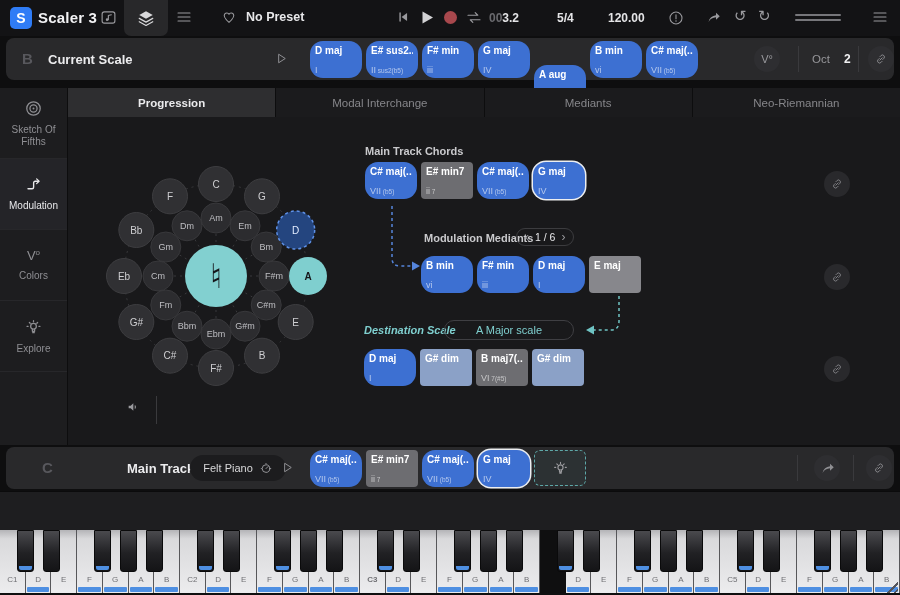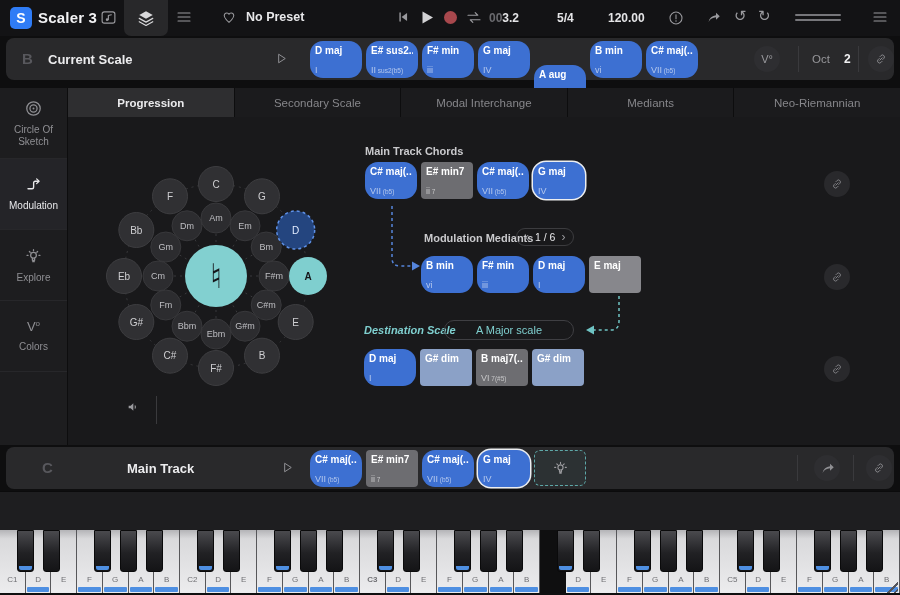--- a/index.html
+++ b/index.html
@@ -221,50 +221,49 @@
 
 <div id="sidebar" class="abs">
     <div class="side-item">
       <span>
         <svg width="19" height="19" viewBox="0 0 24 24">
           <circle cx="12" cy="12" r="8.5" fill="none" stroke="currentColor" stroke-width="1.6" stroke-linecap="round" stroke-linejoin="round"></circle>
           <circle cx="12" cy="12" r="4.5" fill="none" stroke="currentColor" stroke-width="1.6" stroke-linecap="round" stroke-linejoin="round"></circle>
           <circle cx="12" cy="12" r="1.2" fill="currentColor"></circle>
         </svg>
       </span>
-      <div class="lbl">Circle Of Sketch</div>
+      <div class="lbl">Sketch Of Fifths</div>
     </div>
     <div class="side-item active">
       <span>
         <svg width="20" height="18" viewBox="0 0 24 24">
           <path d="M4 17h5.5a2 2 0 0 0 2-2V9a2 2 0 0 1 2-2H18" fill="none" stroke="currentColor" stroke-width="1.8" stroke-linecap="round"></path>
           <path d="M15.5 3.8 18.8 7l-3.3 3.2" fill="none" stroke="currentColor" stroke-width="1.6" stroke-linecap="round" stroke-linejoin="round"></path>
         </svg>
       </span>
       <div class="lbl">Modulation</div>
+    </div>
+    <div class="side-item">
+      <span class="vdeg">V<sup>o</sup></span>
+      <div class="lbl">Colors</div>
     </div>
     <div class="side-item">
       <span>
         <svg width="19" height="19" viewBox="0 0 24 24">
           <circle cx="12" cy="10.5" r="3.6" fill="none" stroke="currentColor" stroke-width="1.6" stroke-linecap="round" stroke-linejoin="round"></circle>
           <path d="M10.6 14.5v2.3h2.8v-2.3M11 18.6h2" fill="none" stroke="currentColor" stroke-width="1.6" stroke-linecap="round" stroke-linejoin="round"></path>
           <path d="M12 3.4v1.4M5.2 10.5H3.8M20.2 10.5h-1.4M6.8 5.6l1 1M17.2 5.6l-1 1" fill="none" stroke="currentColor" stroke-width="1.6" stroke-linecap="round" stroke-linejoin="round"></path>
         </svg>
       </span>
       <div class="lbl">Explore</div>
     </div>
-    <div class="side-item">
-      <span class="vdeg">V<sup>o</sup></span>
-      <div class="lbl">Colors</div>
-    </div>
   </div>
 
 <div id="tabs" class="abs">
     <div class="tab active">Progression</div>
-    <div class="tab">Secondary Scale</div>
     <div class="tab">Modal Interchange</div>
     <div class="tab">Mediants</div>
     <div class="tab">Neo-Riemannian</div>
   </div>
 
 <div id="content" class="abs">
   <div id="circle-wrap" class="abs" style="left:27px;top:32px;width:250px;height:260px;"><svg width="250" height="260" viewBox="0 0 250 260" font-family="Liberation Sans,sans-serif">
         <circle cx="121" cy="127" r="58" fill="none" stroke="#39393c" stroke-dasharray="2 4"></circle>
         <circle cx="121" cy="127" r="92" fill="none" stroke="#39393c" stroke-dasharray="2 4"></circle>
         <line x1="121" y1="93" x2="121" y2="35" stroke="#39393c" stroke-dasharray="2 4"></line>
@@ -480,20 +479,32 @@
         <path d="M10 14l4-4" fill="none" stroke="currentColor" stroke-width="1.6" stroke-linecap="round" stroke-linejoin="round"></path>
         <path d="M9 11.2 7 13.2a3.4 3.4 0 0 0 4.8 4.8l2-2" fill="none" stroke="currentColor" stroke-width="1.6" stroke-linecap="round" stroke-linejoin="round"></path>
         <path d="M15 12.8l2-2A3.4 3.4 0 0 0 12.2 6l-2 2" fill="none" stroke="currentColor" stroke-width="1.6" stroke-linecap="round" stroke-linejoin="round"></path>
       </svg>
     </div>
 </div>
 
 <div id="track-row" class="abs row-panel">
   <div class="abs row-letter" style="left:36px;">C</div>
   <div class="abs row-label" style="left:121px;">Main Track</div>
+  <div class="abs pill" style="left:184px;width:96px;color:#d8d8da;gap:6px;">
+    <span>Felt Piano</span>
+    <span class="tb-ic">
+        <svg width="14" height="14" viewBox="0 0 24 24">
+          <circle cx="12" cy="13" r="6.5" fill="none" stroke="currentColor" stroke-width="1.6" stroke-linecap="round" stroke-linejoin="round"></circle>
+          <path d="M12 13l3.6-3.6" fill="none" stroke="currentColor" stroke-width="1.6" stroke-linecap="round" stroke-linejoin="round"></path>
+          <circle cx="4" cy="13" r="1" fill="currentColor"></circle>
+          <circle cx="20" cy="13" r="1" fill="currentColor"></circle>
+          <circle cx="12" cy="4.5" r="1" fill="currentColor"></circle>
+        </svg>
+      </span>
+  </div>
   <div class="abs play-outline" style="left:274px;top:12px;"><svg width="15" height="17" viewBox="0 0 24 24">
         <path d="M8 5.5 18 12 8 18.5z" fill="none" stroke="currentColor" stroke-width="1.6" stroke-linecap="round" stroke-linejoin="round"></path>
       </svg></div>
   <div id="track-chips" class="abs" style="left:0;top:0;width:100%;height:100%;">
       <div class="chip blue" style="left: 304px; top: 3px;">
         <div class="chip-name">C# maj(...</div>
         <div class="chip-sub">VII<span class="chip-tag"> (b5)</span></div>
       </div>
       <div class="chip gray" style="left: 360px; top: 3px;">
         <div class="chip-name">E# min7</div>

